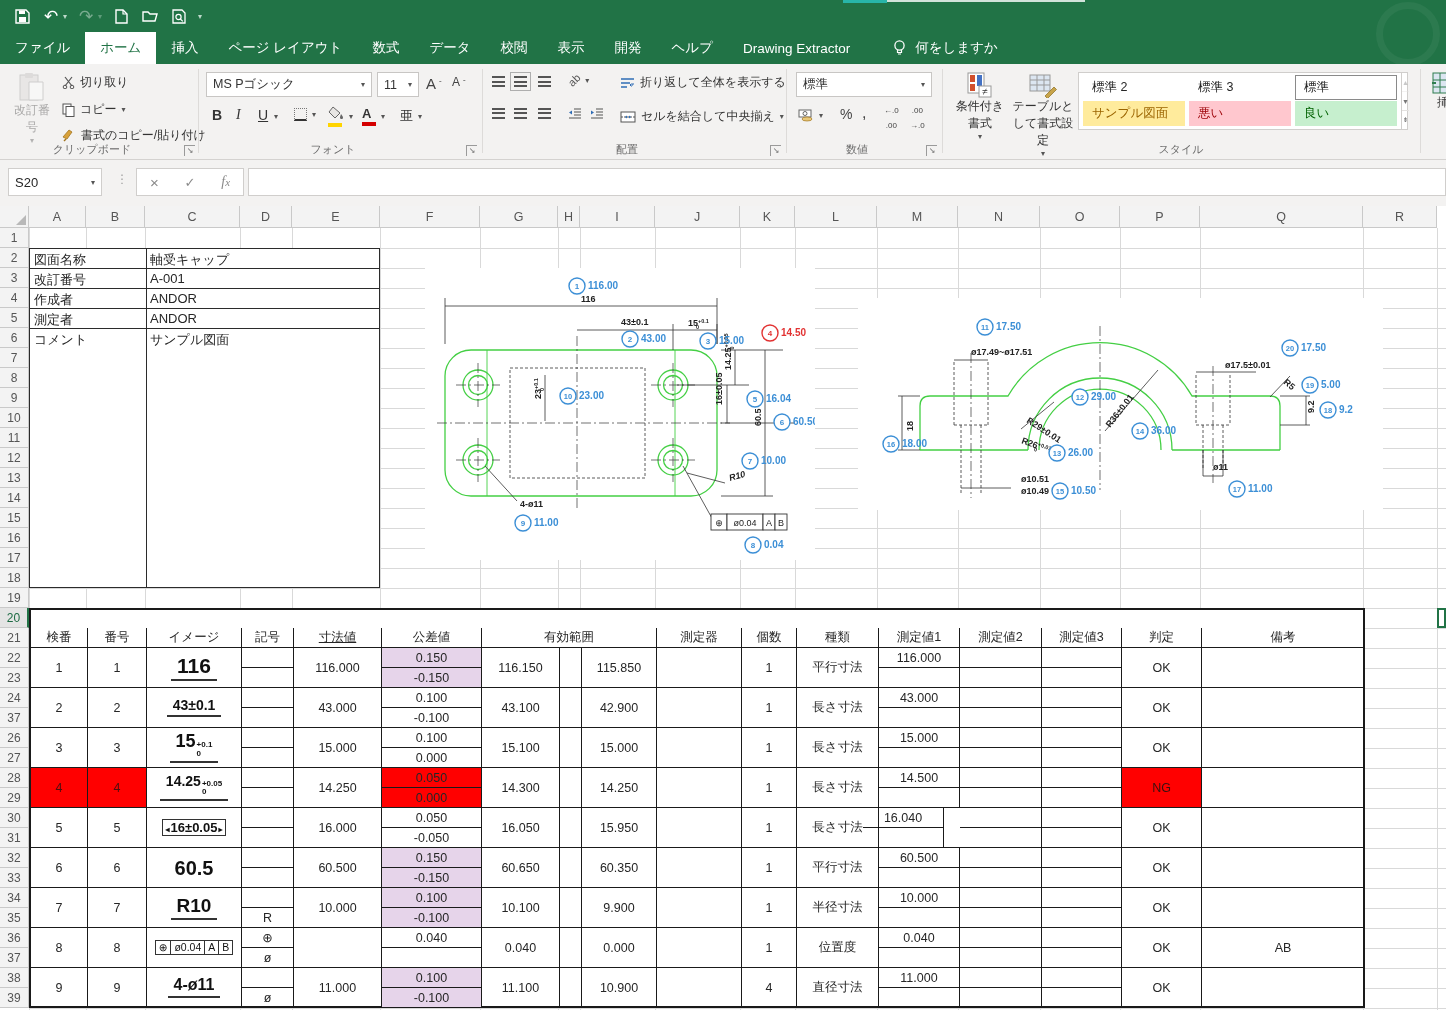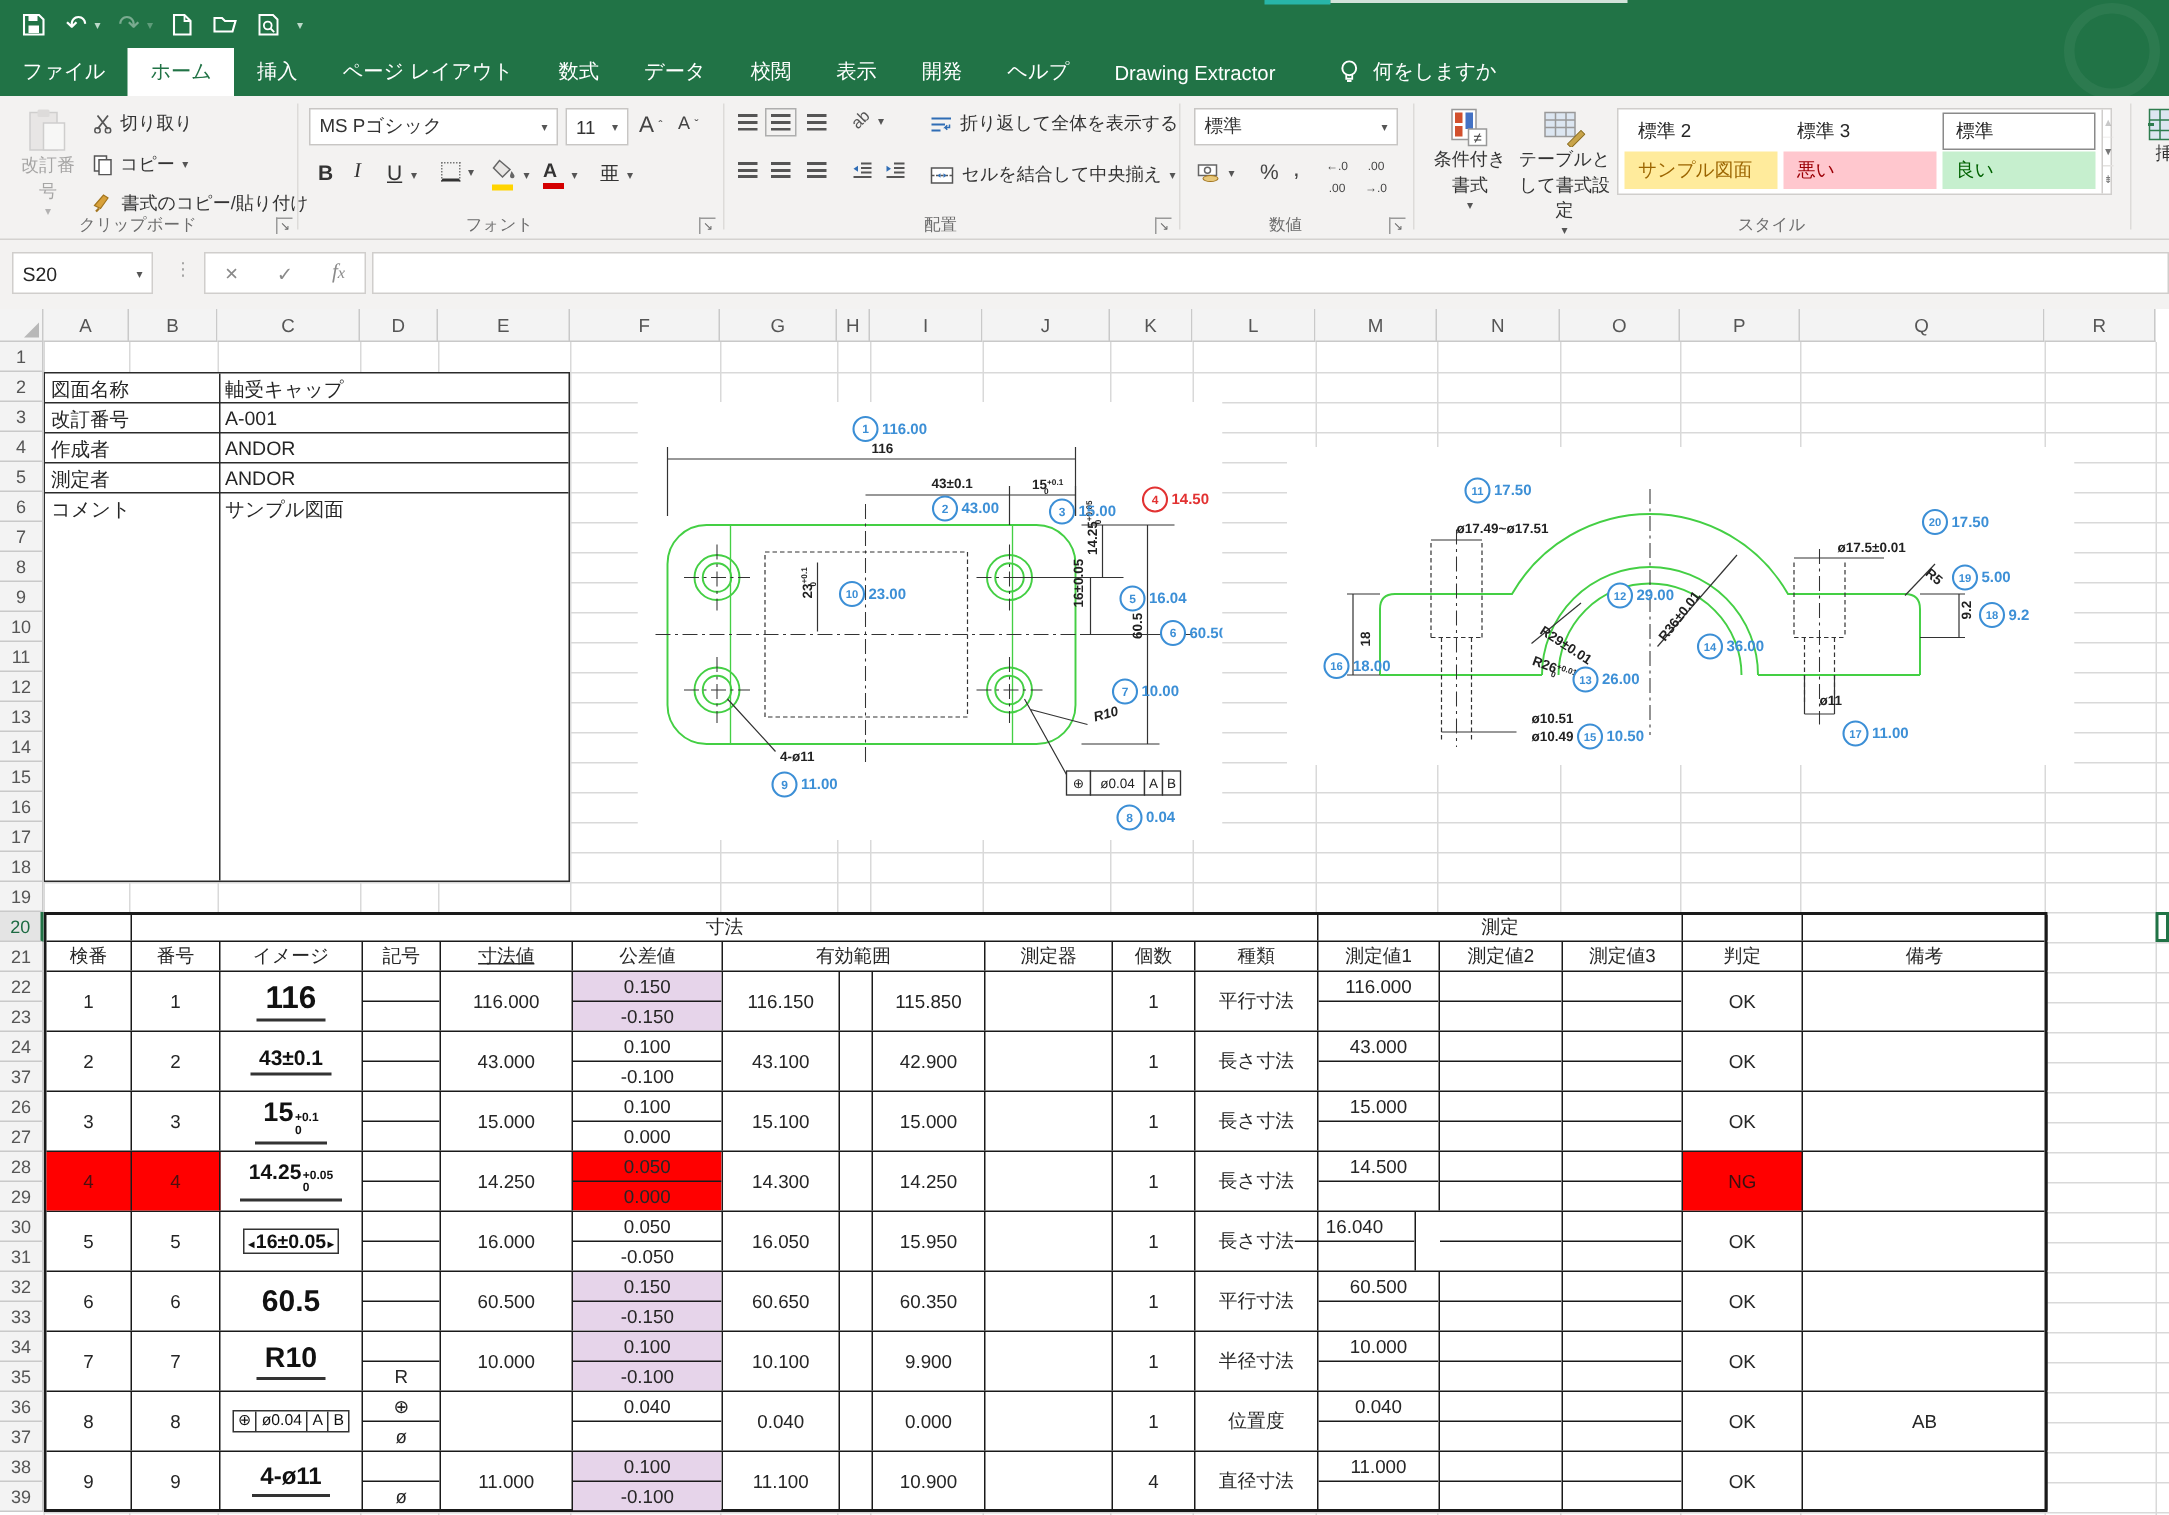--- a/index.html
+++ b/index.html
@@ -527,27 +527,20 @@
           <span class="val">ANDOR</span>
         </div>
         <div class="inforow" style="top: 80px;">
           <span class="lab">コメント</span>
           <span class="val">サンプル図面</span>
         </div>
       </div>
   </div>
 
   <div class="mtable" id="mtable">
-      <div class="trow" style="top: 0px; height: 18px;">
-        <div class="tcell" style="left: 0px; width: 57px;"></div>
-        <div class="tcell" style="left: 57px; width: 791px;">寸法</div>
-        <div class="tcell" style="left: 848px; width: 243px;">測定</div>
-        <div class="tcell" style="left: 1091px; width: 80px;"></div>
-        <div class="tcell" style="left: 1171px; width: 163px;"></div>
-      </div>
       <div class="trow" style="top: 18px; height: 20px;">
         <div class="tcell" style="left: 0px; width: 57px; text-align: center;">検番</div>
         <div class="tcell" style="left: 57px; width: 59px;">番号</div>
         <div class="tcell" style="left: 116px; width: 95px;">イメージ</div>
         <div class="tcell" style="left: 211px; width: 52px;">記号</div>
         <div class="tcell" style="left: 263px; width: 88px; text-decoration: underline;">寸法値</div>
         <div class="tcell" style="left: 351px; width: 100px;">公差値</div>
         <div class="tcell" style="left: 451px; width: 175px;">有効範囲</div>
         <div class="tcell" style="left: 626px; width: 85px;">測定器</div>
         <div class="tcell" style="left: 711px; width: 55px;">個数</div>

